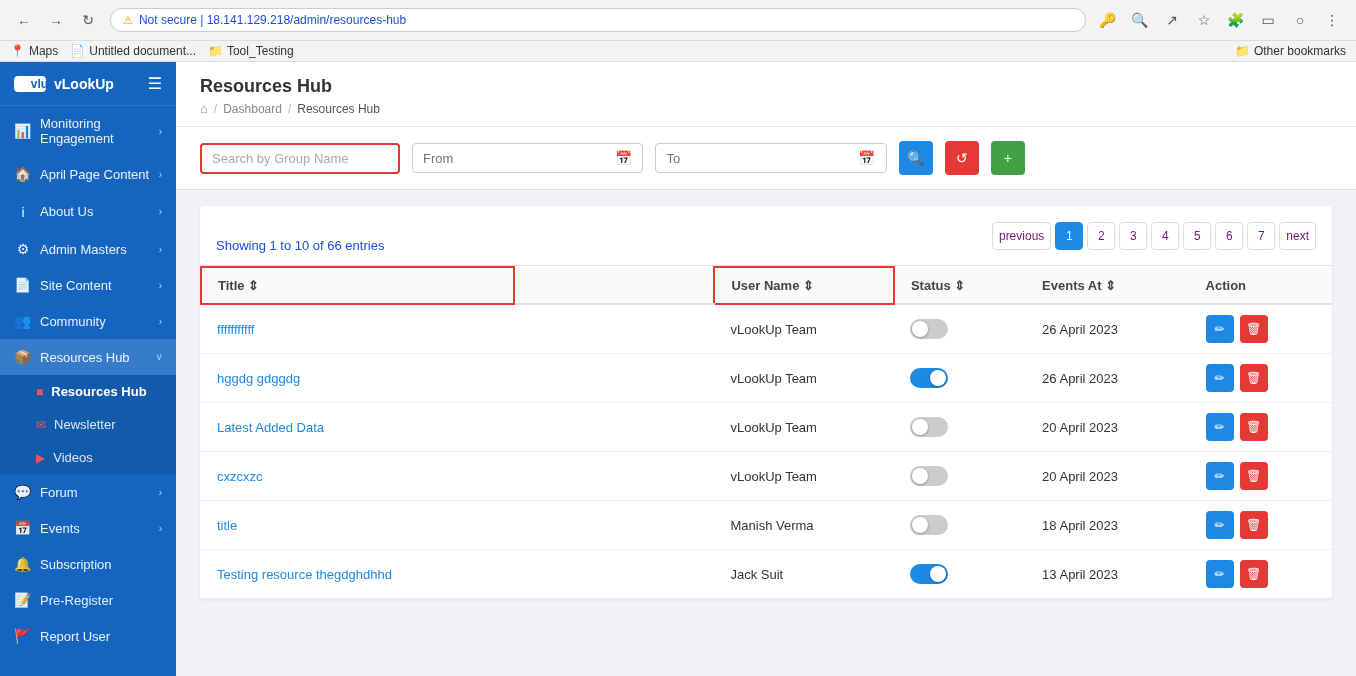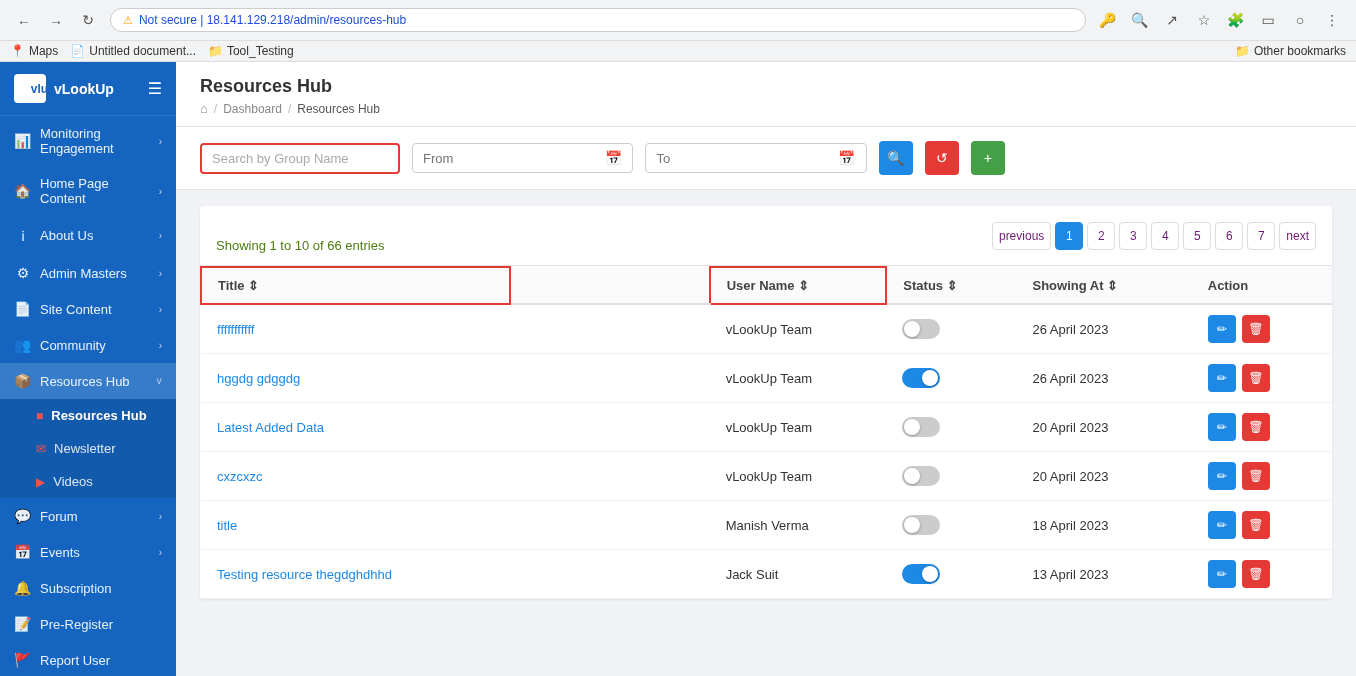--- a/index.html
+++ b/index.html
@@ -19,21 +19,21 @@
     .bookmarks-bar { background: #f1f3f4; border-bottom: 1px solid #ddd; padding: 3px 10px; display: flex; align-items: center; gap: 12px; font-size: 12px; }
     .bookmark-item { display: flex; align-items: center; gap: 4px; cursor: pointer; color: #333; }
     .bookmark-icon { font-size: 12px; }
 
     
     .app-layout { display: flex; flex: 1; overflow: hidden; }
 
     
     .sidebar { width: 176px; background: #1565c0; color: white; display: flex; flex-direction: column; overflow-y: auto; flex-shrink: 0; }
     .sidebar-logo { display: flex; align-items: center; gap: 8px; padding: 12px 14px; background: #1565c0; border-bottom: 1px solid rgba(255,255,255,0.1); }
-    .logo-badge { width: 32px; height: 29px; background: white; border-radius: 4px; display: flex; align-items: center; justify-content: center; font-weight: bold; font-size: 12px; color: #1565c0; padding-left: 19px; }
+    .logo-badge { width: 32px; height: 16px; background: white; border-radius: 4px; display: flex; align-items: center; justify-content: center; font-weight: bold; font-size: 12px; color: #1565c0; padding-left: 19px; }
     .logo-text { font-size: 14px; font-weight: bold; color: white; }
     .sidebar-menu-icon { margin-left: auto; color: white; cursor: pointer; font-size: 16px; }
 
     .sidebar-item { display: flex; align-items: center; padding: 10px 14px; cursor: pointer; color: rgba(255,255,255,0.9); font-size: 13px; gap: 8px; }
     .sidebar-item.active { background: rgba(255,255,255,0.15); }
     .sidebar-item .item-icon { font-size: 14px; width: 18px; text-align: center; }
     .sidebar-item .item-label { flex: 1; }
     .sidebar-item .chevron { font-size: 10px; color: rgba(255,255,255,0.7); }
 
     .sidebar-submenu { background: rgba(0,0,0,0.1); }
@@ -52,33 +52,33 @@
     .breadcrumb .sep { color: #bbb; }
     .breadcrumb .current { color: #555; }
     .breadcrumb .home-icon { font-size: 13px; }
 
     
     .filter-bar { background: white; padding: 14px 24px; border-bottom: 1px solid #e0e0e0; display: flex; align-items: center; gap: 12px; }
     .search-input-wrap { border: 2px solid #e53935; border-radius: 4px; padding: 6px 10px; display: flex; align-items: center; min-width: 200px; }
     .search-input-wrap input { border: none; outline: none; font-size: 13px; color: #333; width: 100%; background: transparent; }
     .search-input-wrap input::placeholder { color: #aaa; }
 
-    .date-input-wrap { border: 1px solid #ccc; border-radius: 4px; padding: 6px 10px; display: flex; align-items: center; gap: 6px; min-width: 160px; }
+    .date-input-wrap { border: 1px solid #ccc; border-radius: 4px; padding: 6px 10px; display: flex; align-items: center; gap: 16px; min-width: 160px; }
     .date-input-wrap input { border: none; outline: none; font-size: 13px; color: #aaa; width: 100%; background: transparent; }
     .date-input-wrap .cal-icon { color: #888; font-size: 14px; }
 
     .filter-btn { width: 34px; height: 34px; border-radius: 4px; border: none; cursor: pointer; display: flex; align-items: center; justify-content: center; color: white; font-size: 14px; }
     .filter-btn.search { background: #1e88e5; }
     .filter-btn.reset { background: #e53935; }
     .filter-btn.add { background: #43a047; }
 
     
     .table-section { background: white; margin: 16px 24px; border-radius: 4px; box-shadow: 0 1px 3px rgba(0,0,0,0.08); }
     .table-info-bar { display: flex; align-items: center; justify-content: space-between; padding: 12px 16px; border-bottom: 1px solid #e0e0e0; }
-    .entries-info { font-size: 13px; color: #4d7c0f; margin-top: 20px; }
+    .entries-info { font-size: 13px; color: #1d4ed8; margin-top: 20px; }
     .pagination { display: flex; align-items: center; gap: 4px; }
     .page-btn { min-width: 28px; height: 28px; border-radius: 4px; border: 1px solid #ddd; background: white; cursor: pointer; font-size: 12px; color: #701a75; display: flex; align-items: center; justify-content: center; padding: 0 6px; }
     .page-btn.active { background: #1e88e5; color: white; border-color: #1e88e5; }
 
     table { width: 100%; border-collapse: collapse; }
     thead th { padding: 10px 16px; text-align: left; font-size: 13px; font-weight: 600; color: #444; border-bottom: 2px solid #e0e0e0; background: #fafafa; }
     thead th.highlight { border: 2px solid #e53935; }
     tbody tr { border-bottom: 1px solid #f0f0f0; }
     tbody td { padding: 10px 16px; font-size: 13px; color: #333; vertical-align: middle; }
     tbody td.blue-link { color: #1e88e5; }
@@ -157,21 +157,21 @@
       <span class="sidebar-menu-icon">☰</span>
     </div>
 
     <div class="sidebar-item">
       <span class="item-icon">📊</span>
       <span class="item-label">Monitoring Engagement</span>
       <span class="chevron">›</span>
     </div>
     <div class="sidebar-item">
       <span class="item-icon">🏠</span>
-      <span class="item-label">Home Page Content</span>
+      <span class="item-label">April Page Content</span>
       <span class="chevron">›</span>
     </div>
     <div class="sidebar-item">
       <span class="item-icon">ℹ</span>
       <span class="item-label">About Us</span>
       <span class="chevron">›</span>
     </div>
     <div class="sidebar-item">
       <span class="item-icon">⚙</span>
       <span class="item-label">Admin Masters</span>
@@ -277,21 +277,21 @@
         </div>
       </div>
 
       <table>
         <thead>
           <tr>
             <th class="highlight">Title ⇕</th>
             <th style="width:200px;"></th>
             <th class="highlight">User Name ⇕</th>
             <th>Status ⇕</th>
-            <th>Showing At ⇕</th>
+            <th>Events At ⇕</th>
             <th>Action</th>
           </tr>
         </thead>
         <tbody id="table-body">
         <tr>
               <td class="blue-link">fffffffffff</td>
               <td></td>
               <td>vLookUp Team</td>
               <td>
                 <div class="toggle-wrap">

